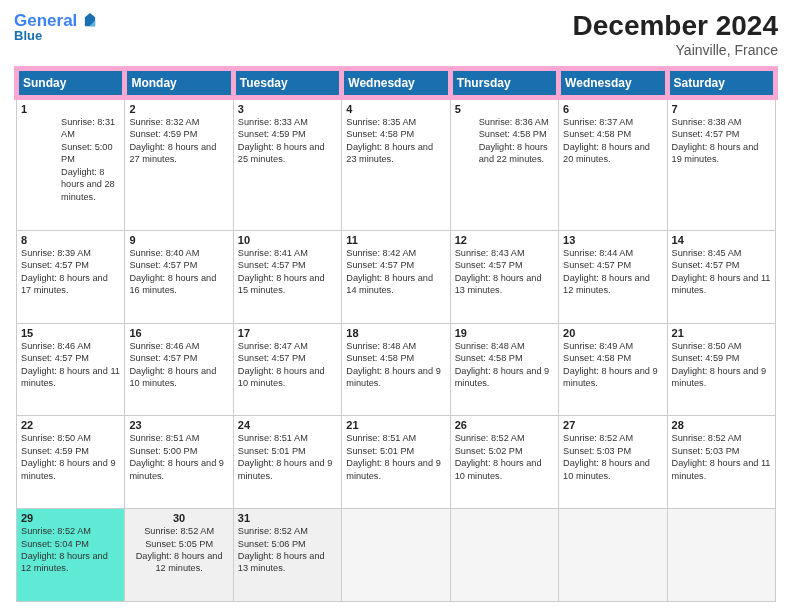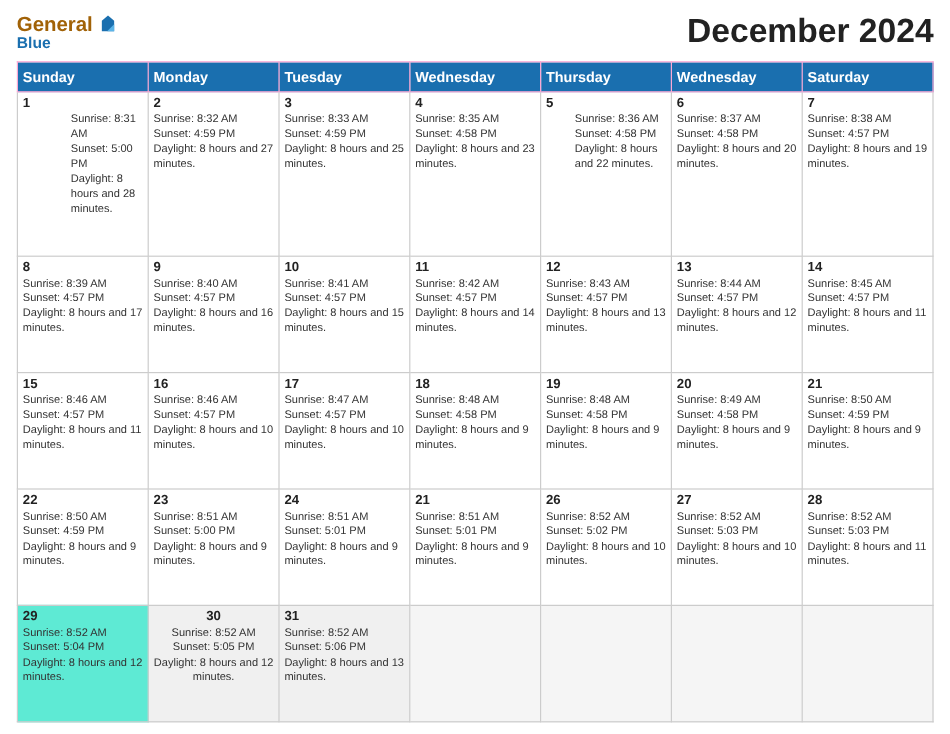--- a/index.html
+++ b/index.html
@@ -55,21 +55,21 @@
       width: 100%;
       table-layout: fixed;
     }
     .calendar th {
       background: #1a6faf;
       color: #fff;
       font-size: 12px;
       font-weight: bold;
       padding: 5px 4px;
       text-align: left;
-      border: 1px solid #f9a8d4;
+      border: 5px solid #f9a8d4;
       margin-left: 12px;
     }
     .calendar td {
       border: 1px solid #ccc;
       vertical-align: top;
       padding: 3px 4px;
       font-size: 9.5px;
       color: #333;
       background: #fff;
       height: 76px;
@@ -93,30 +93,31 @@
       background: #f5f5f5 !important;
     }
   </style>
 </head>
 <body>
 
 <div class="container">
   <div class="header">
     <div class="logo">
       <div class="logo-text">
-        <span style="font-size:17px;font-weight:bold;color:#a16207;">General</span>
+        <span style="font-size:17px;font-weight:bold;color:#3b82f6;">General</span>
         <svg class="logo-icon" viewBox="0 0 30 30" xmlns="http://www.w3.org/2000/svg">
           <polygon points="8,22 22,22 22,10 15,4 8,10" fill="#1a6faf"></polygon>
           <polygon points="14,22 22,14 22,22" fill="#5ab4e8"></polygon>
         </svg>
       </div>
       <span style="font-size:13px;font-weight:bold;color:#1a6faf;margin-top:-4px;margin-left:0;">Blue</span>
     </div>
     <div class="title-block">
       <div class="month-title">December 2024</div>
+      <div class="location">Yainville, France</div>
     </div>
   </div>
 
   <table class="calendar">
     <thead>
       <tr>
       <th>Sunday</th>
           <th>Monday</th>
           <th>Tuesday</th>
           <th>Wednesday</th>

